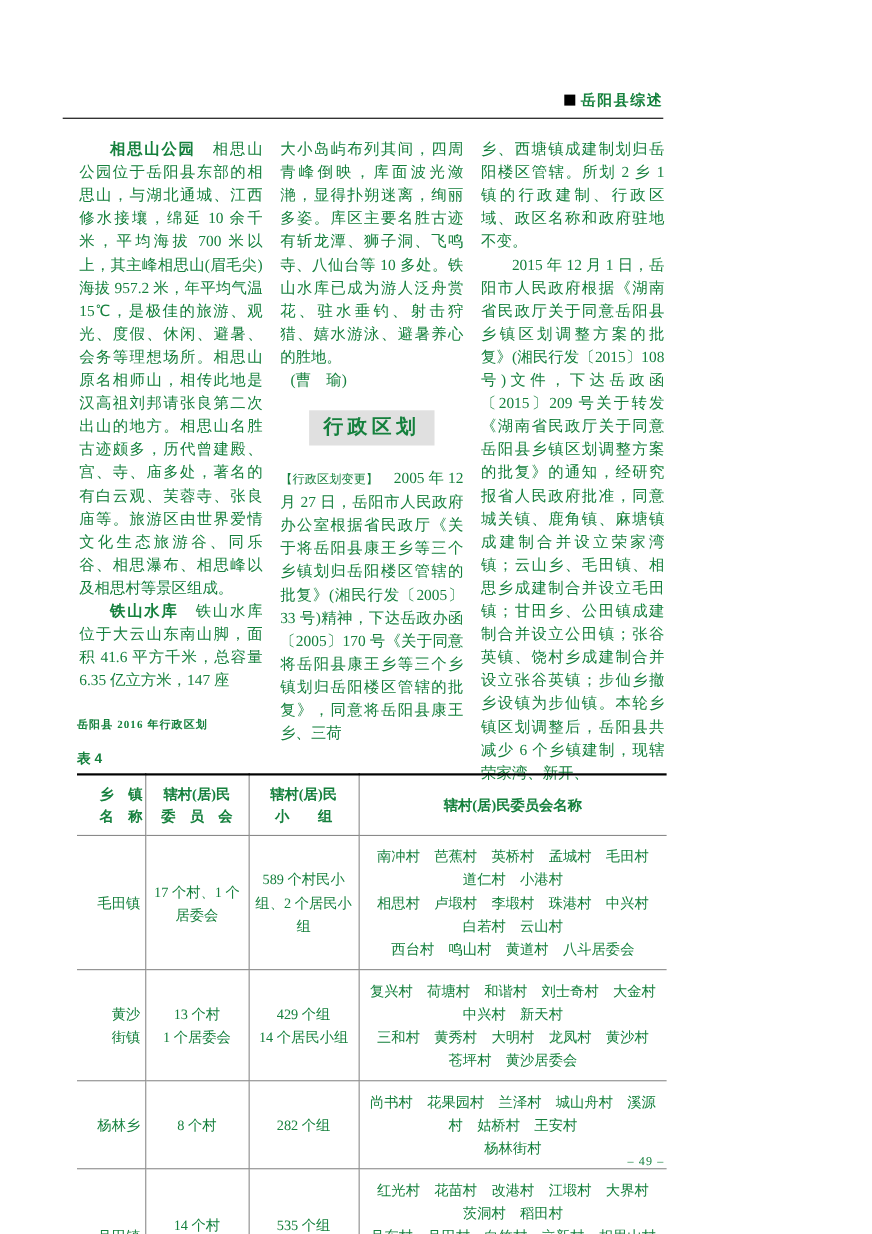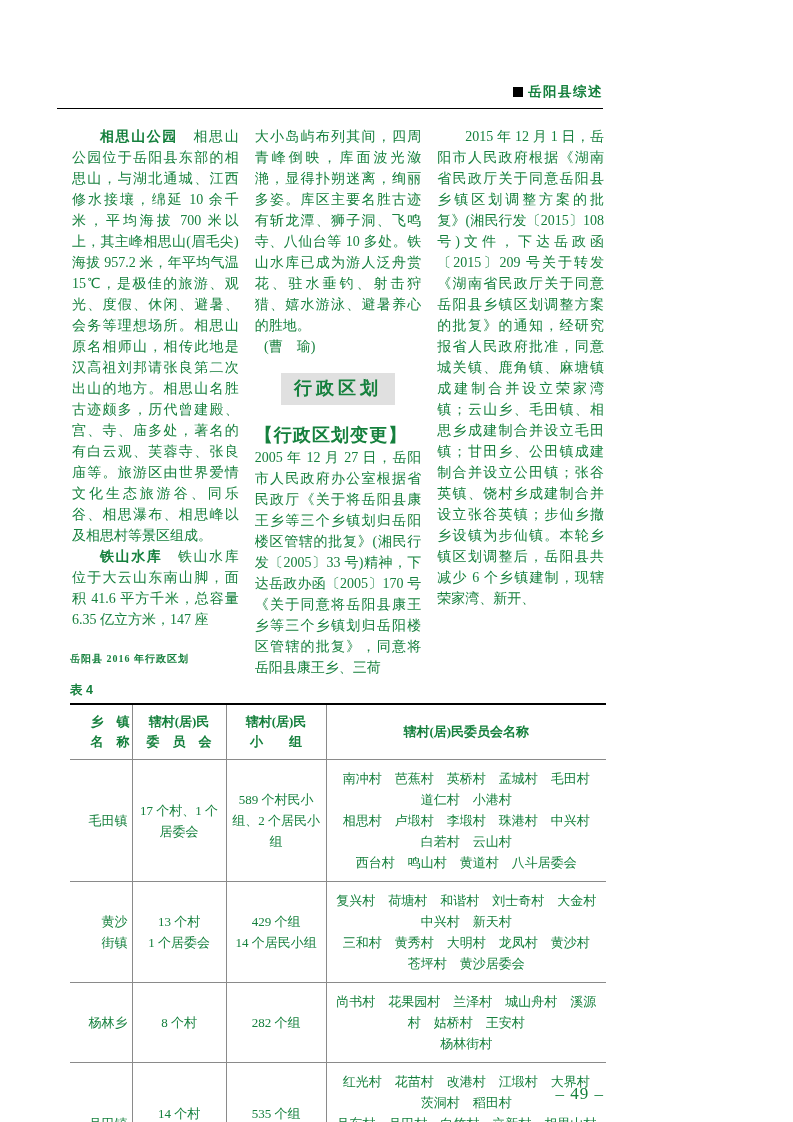--- a/index.html
+++ b/index.html
@@ -16,21 +16,21 @@
   }
   .head-square { display:inline-block; width:10px; height:10px; background:#000; margin-right:5px; vertical-align:-1px; }
   .head-title { font-family:"Liberation Sans", sans-serif; font-weight:bold; font-size:13.5px; letter-spacing:1.5px; }
 
   
   .columns { position:absolute; left:72px; right:55px; top:114px; display:flex; gap:16px; }
   .column { flex:1 1 0; font-size:14px; line-height:21px; text-align:justify; }
   .para { text-align:justify; }
   .para.indent { text-indent:2em; }
   .term { font-weight:bold; }
-  .term-hei { font-weight:bold; font-family:"Liberation Sans", sans-serif; font-size:18px; }
+  .term-hei { font-weight:normal; font-family:"Liberation Sans", sans-serif; font-size:11px; }
   .attribution { text-align:right; padding-right:106px; }
   .section-box {
     background:#e0e0e0; margin:16px 26px 20px 26px; padding:5px 0 6px;
     text-align:center; font-family:"Liberation Sans", sans-serif; font-weight:bold;
     font-size:18px; letter-spacing:4px;
   }
 
   
   .table-block { position:absolute; left:70px; right:53px; top:640px; }
   .table-caption { text-align:left; font-weight:bold; font-size:10px; letter-spacing:1px; }
@@ -42,21 +42,21 @@
   }
   table.admin th { font-weight:bold; line-height:20px; padding:7px 2px; }
   table.admin th:first-child, table.admin td:first-child { border-left:none;text-align:right; }
   table.admin th:last-child, table.admin td:last-child { border-right:none; }
   table.admin tr:first-child th { border-top:none; }
   table.admin tr:last-child td { border-bottom:none; }
   td.names, th.names { text-align:left; padding-left:11px; padding-right:8px; }
   col.c-town { width:62px; } col.c-comm { width:94px; } col.c-group { width:100px; }
 
   
-  .page-number { position:absolute; right:55px; top:1072px; font-size:17px; letter-spacing:1px; }
+  .page-number { position:absolute; right:55px; top:1038px; font-size:11px; letter-spacing:1px; }
 </style>
 </head>
 <body>
 
 <div class="page">
 
   <div class="running-head">
     <span class="head-square"></span><span class="head-title">岳阳县综述</span>
   </div>
 
@@ -68,20 +68,21 @@
     </div>
 
     <div class="column">
       <p class="para">大小岛屿布列其间，四周青峰倒映，库面波光潋滟，显得扑朔迷离，绚丽多姿。库区主要名胜古迹有斩龙潭、狮子洞、飞鸣寺、八仙台等 10 多处。铁山水库已成为游人泛舟赏花、驻水垂钓、射击狩猎、嬉水游泳、避暑养心的胜地。</p>
       <p class="para attribution">(曹　瑜)</p>
       <div class="section-box">行政区划</div>
       <p class="para"><span class="term-hei">【行政区划变更】</span><span>　2005 年 12 月 27 日，岳阳市人民政府办公室根据省民政厅《关于将岳阳县康王乡等三个乡镇划归岳阳楼区管辖的批复》(湘民行发〔2005〕33 号)精神，下达岳政办函〔2005〕170 号《关于同意将岳阳县康王乡等三个乡镇划归岳阳楼区管辖的批复》，同意将岳阳县康王乡、三荷</span></p>
     </div>
 
     <div class="column">
+      <p class="para">乡、西塘镇成建制划归岳阳楼区管辖。所划 2 乡 1 镇的行政建制、行政区域、政区名称和政府驻地不变。</p>
       <p class="para indent">2015 年 12 月 1 日，岳阳市人民政府根据《湖南省民政厅关于同意岳阳县乡镇区划调整方案的批复》(湘民行发〔2015〕108 号)文件，下达岳政函〔2015〕209 号关于转发《湖南省民政厅关于同意岳阳县乡镇区划调整方案的批复》的通知，经研究报省人民政府批准，同意城关镇、鹿角镇、麻塘镇成建制合并设立荣家湾镇；云山乡、毛田镇、相思乡成建制合并设立毛田镇；甘田乡、公田镇成建制合并设立公田镇；张谷英镇、饶村乡成建制合并设立张谷英镇；步仙乡撤乡设镇为步仙镇。本轮乡镇区划调整后，岳阳县共减少 6 个乡镇建制，现辖荣家湾、新开、</p>
     </div>
 
   </div>
 
   <div class="table-block">
     <div class="table-caption">岳阳县 2016 年行政区划</div>
     <div class="table-label">表 4</div>
 
     <table class="admin">

